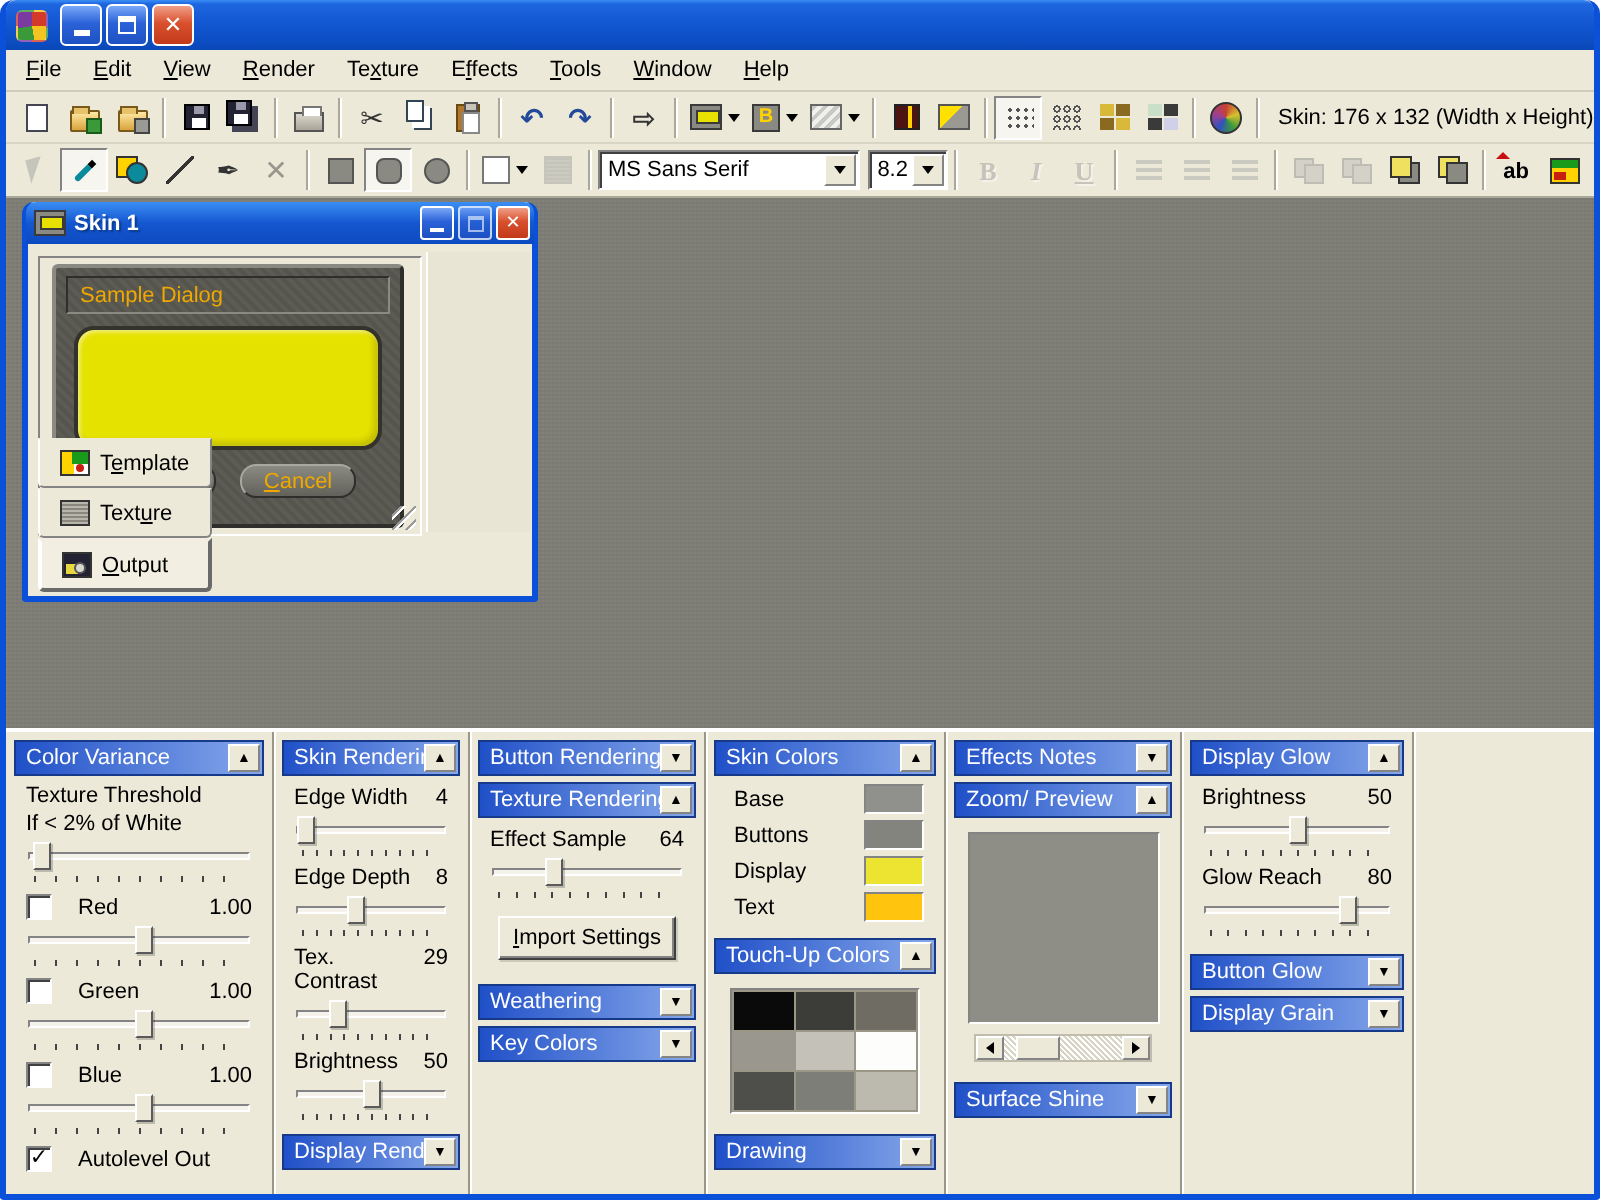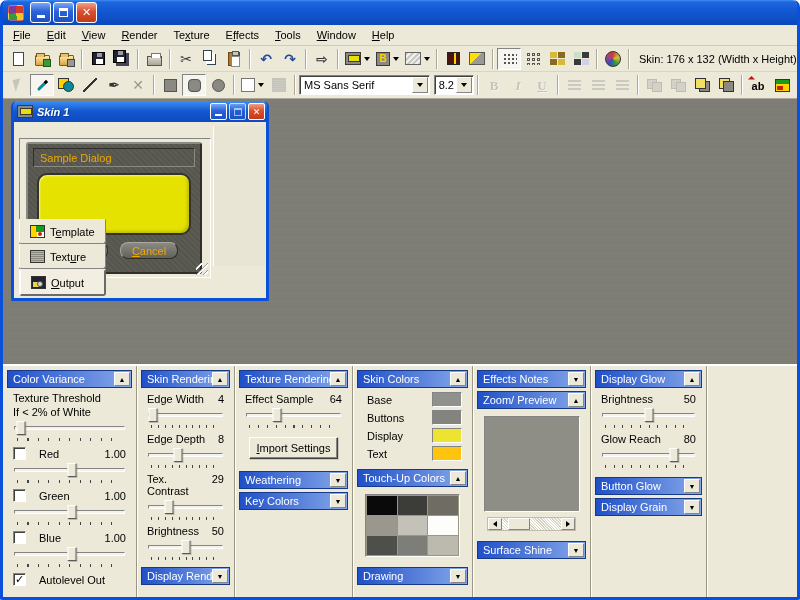--- a/index.html
+++ b/index.html
@@ -126,30 +126,30 @@
 
   
   .mdi { flex:1 1 auto; position:relative; overflow:hidden;
     background:#7e7e76;
     background-image:repeating-linear-gradient(0deg,#00000008 0 1px,transparent 1px 2px),repeating-linear-gradient(90deg,#ffffff06 0 1px,transparent 1px 2px); }
 
   
   .skinwin { position:absolute; left:8px; top:2px; width:258px; height:200px;
     border:3px solid #0b50d8; border-top:0; border-radius:6px 6px 2px 2px; background:#ece9d8; }
   .skinwin .titlebar2 { height:21px; display:flex; align-items:center; padding:0 2px 0 4px; margin:0 -1px;
-    background:linear-gradient(180deg,#3a8ef5,#1557d0 50%,#0c4ac0); border-radius:5px 5px 0 0;font-style:italic; }
+    background:linear-gradient(180deg,#3a8ef5,#1557d0 50%,#0c4ac0); border-radius:5px 5px 0 0; }
   .skinwin .titlebar2 .wtitle2 { color:#fff; font-weight:bold; font-size:11px; flex:1; text-shadow:1px 1px 1px #0a3a8a; }
   .wbtn2 { width:17px; height:17px; margin-left:2px; border-radius:2px; border:1px solid #fff;
     display:flex; align-items:center; justify-content:center; color:#fff; font-size:9px; font-weight:bold;
     background:linear-gradient(180deg,#7aa8f8,#2b62d8 45%,#1e51c2); }
   .wbtn2.close { background:linear-gradient(180deg,#f0a088,#d9502e 45%,#c23a1a); }
   .glyph-min2 { width:7px; height:2px; background:#fff; margin-top:7px; }
   .glyph-max2 { width:8px; height:8px; border:1px solid #fff; border-top:2px solid #fff; opacity:.8; }
   .skinbody { position:relative; height:148px; background:#ece9d8; }
-  .skinpage { position:absolute; left:5px; top:16px; width:192px; height:140px; background:#ece9d8;
+  .skinpage { position:absolute; left:5px; top:6px; width:192px; height:140px; background:#ece9d8;
     border:1px solid; border-color:#848484 #fff #fff #848484; }
   .rightstrip { position:absolute; left:199px; top:4px; width:52px; height:140px; background:#e8e5d4; border-left:1px solid #fff; }
   .sizegrip { position:absolute; right:2px; bottom:2px; width:12px; height:12px;
     background:repeating-linear-gradient(135deg,transparent 0 3px,#999 3px 4px,#fff 4px 5px); }
 
   
   .sampleskin { position:absolute; left:6px; top:3px; width:176px; height:132px;
     background:repeating-linear-gradient(45deg,#5c5c54 0 2px,#55554d 2px 4px);
     border:2px solid; border-color:#8a8a82 #2e2e2a #2e2e2a #8a8a82; border-radius:3px; }
   .sd-title { margin:4px 5px 0 5px; height:19px; line-height:18px; padding-left:6px;
@@ -559,20 +559,24 @@
         <div class="ticks"></div>
       </div>
       <div class="phdr mt-auto">
         <span class="ptitle">Display Rendering</span>
         <span class="phbtn">▼</span>
       </div>
     </div>
 
     <div class="col" style="width:118px">
       <div class="phdr">
+        <span class="ptitle">Button Rendering</span>
+        <span class="phbtn">▼</span>
+      </div>
+      <div class="phdr">
         <span class="ptitle">Texture Rendering</span>
         <span class="phbtn">▲</span>
       </div>
       <div class="plabelrow">
         <span>Effect Sample</span>
         <span>64</span>
       </div>
       <div class="slider">
         <div class="track"></div>
         <div class="thumb" style="left: 33%;"></div>

